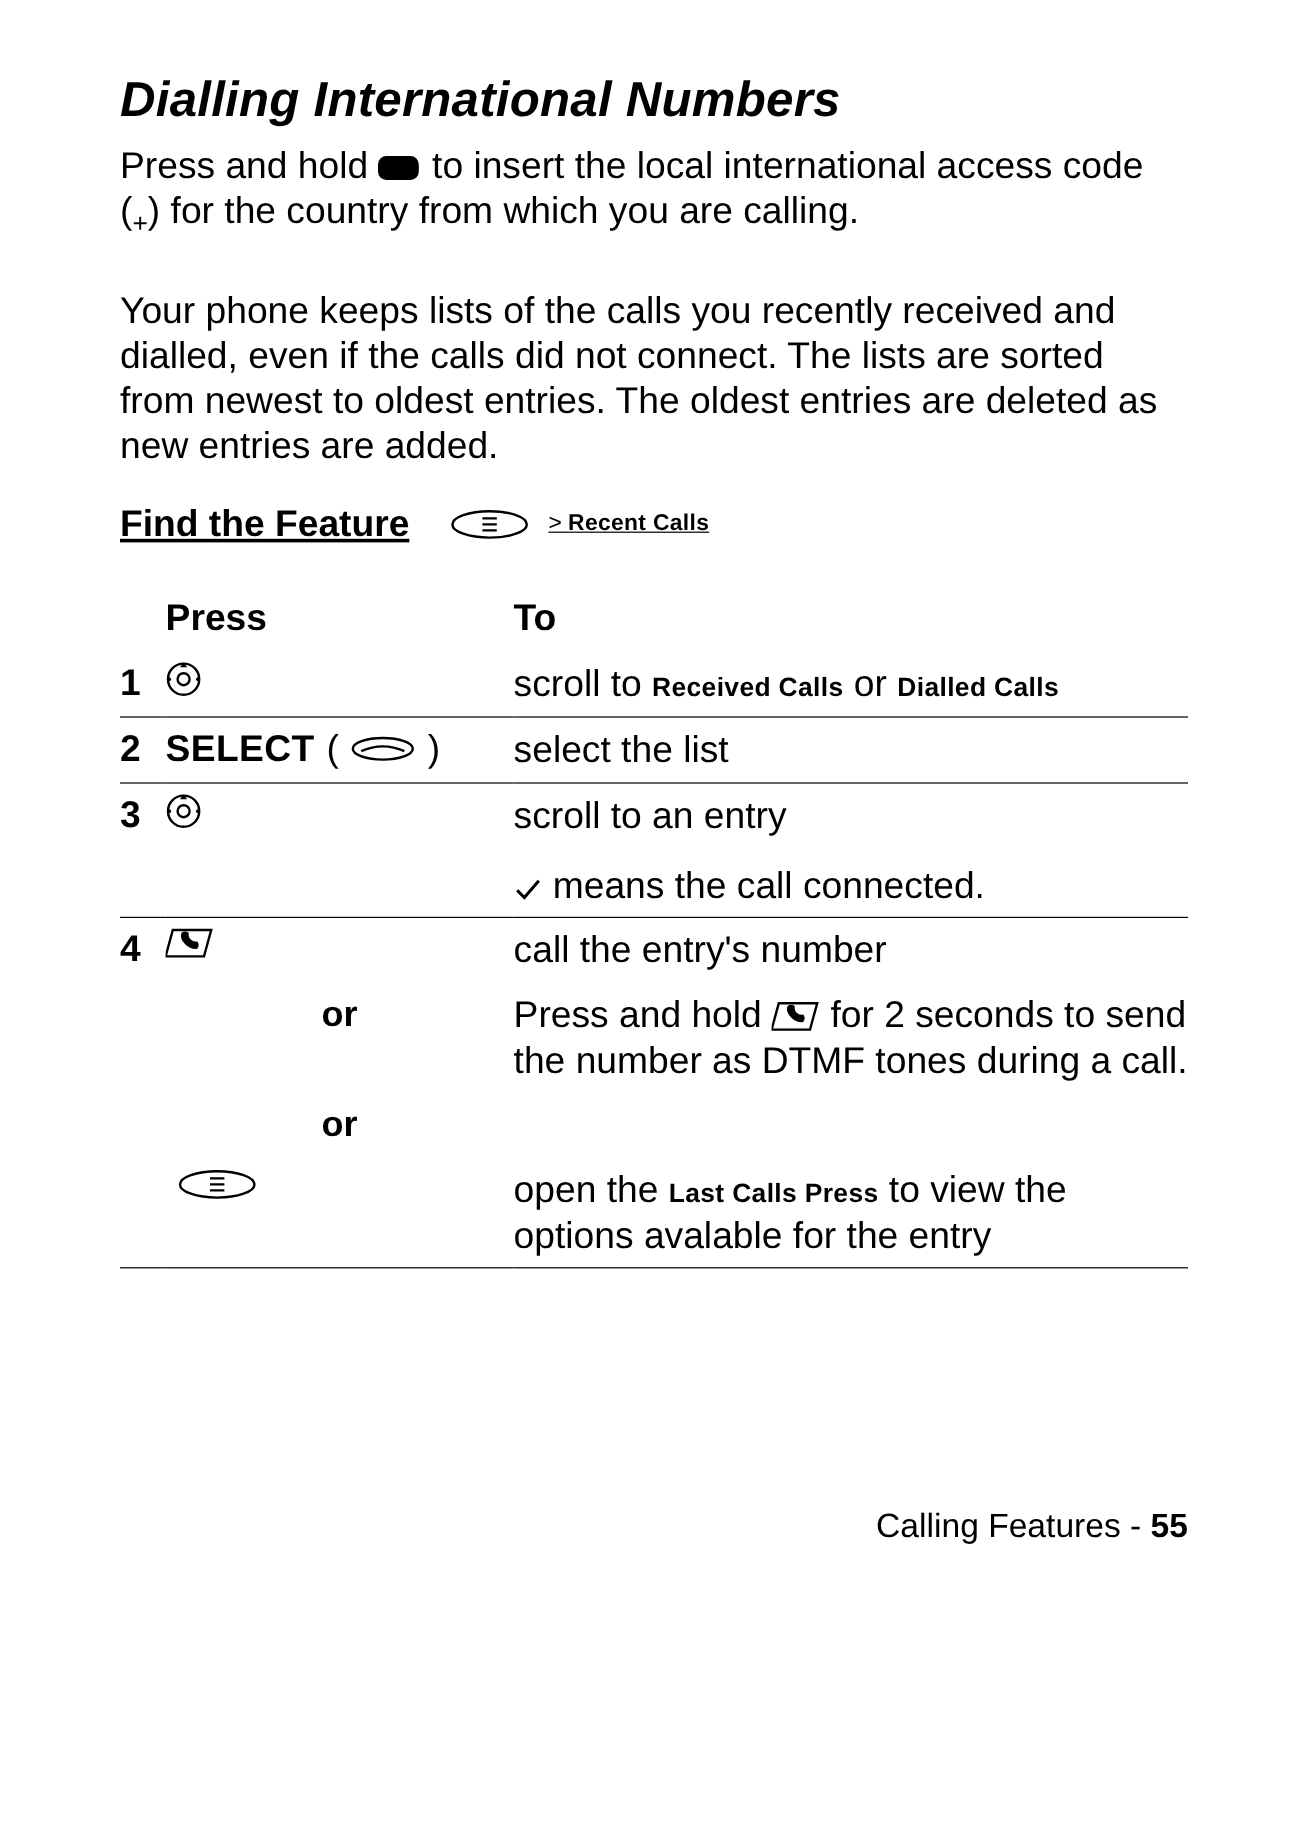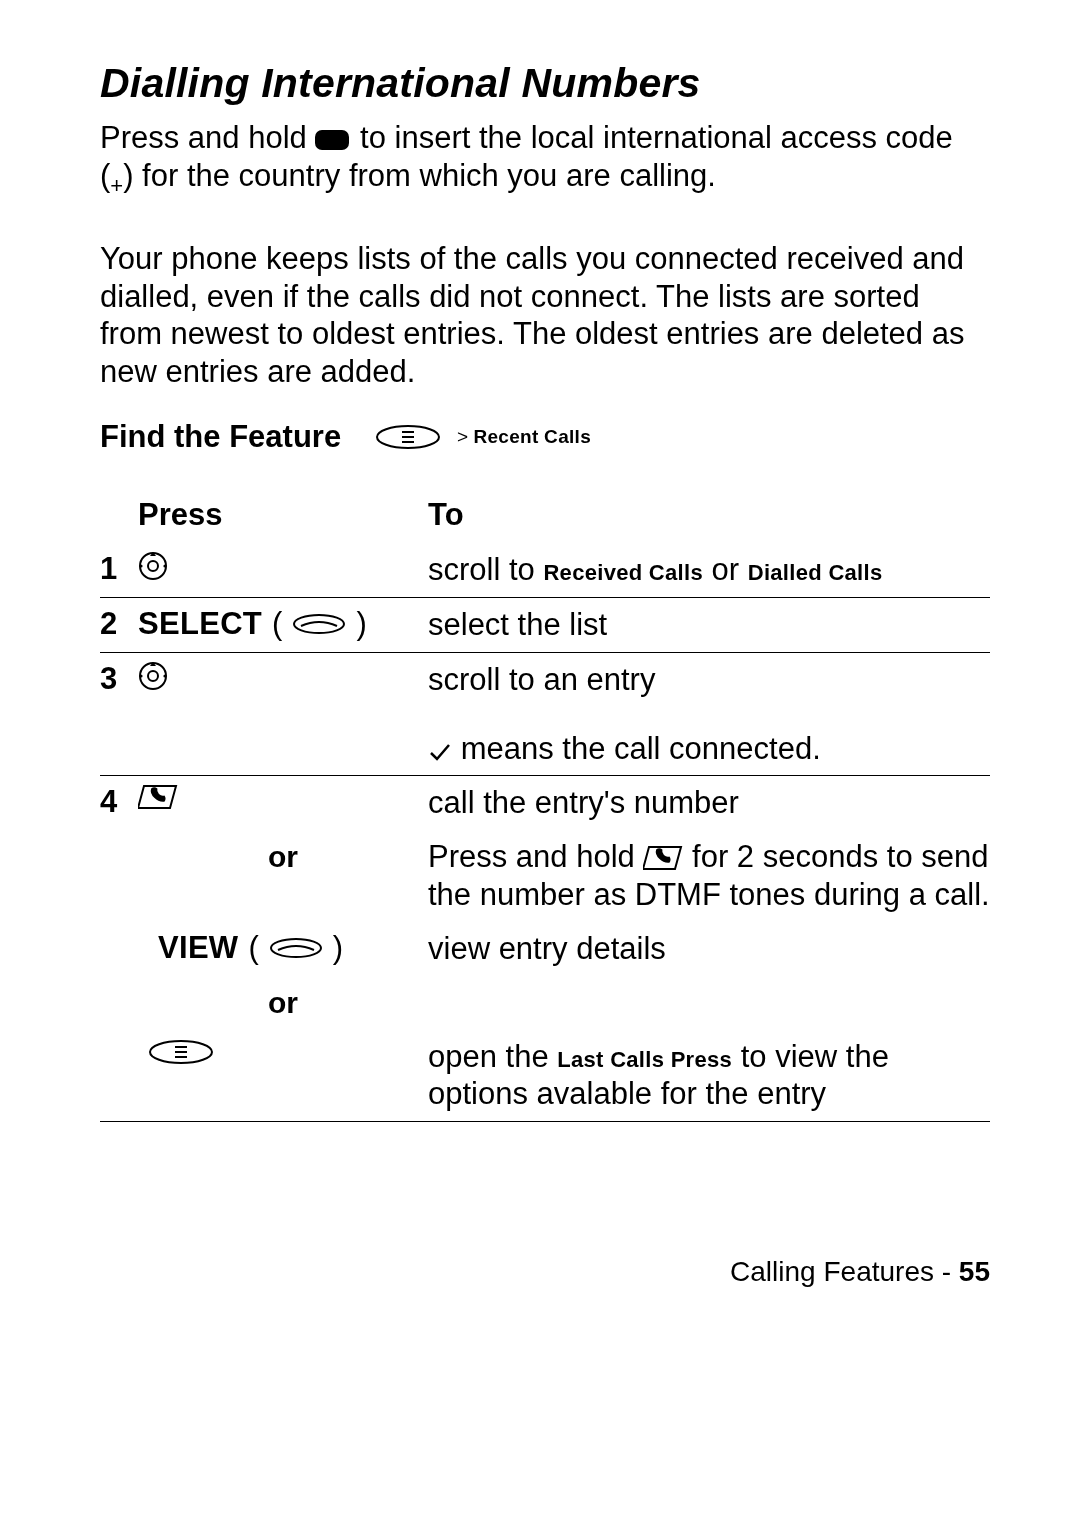--- a/index.html
+++ b/index.html
@@ -34,20 +34,21 @@
   .inline-icon {
     display: inline-block;
     vertical-align: -4px;
   }
   .inline-icon svg { display: block; }
   .gap-above { margin-top: 32px; }
 
   .feature-row {
     display: flex;
     margin: 18px 0 36px 0;
+    text-decoration: underline;
   }
   .feature-label {
     font-weight: 700;
     font-size: 31px;
     flex: 0 0 275px;
   }
   .feature-value {
     display: flex;
     align-items: center;
     gap: 16px;
@@ -151,21 +152,21 @@
 
   <h2 class="section-heading">Dialling International Numbers</h2>
   <p class="body-text last">
     <span>Press and hold </span>
     <span class="inline-icon"><svg width="36" height="24">
           <use href="#icon-zero-key"></use>
         </svg></span>
     <span> to insert the local international access code (</span><span style="font-size:22px;vertical-align:sub">+</span><span>) for the country from which you are calling.</span>
   </p>
 
-  <p class="body-text">Your phone keeps lists of the calls you connected received and dialled, even if the calls did not connect. The lists are sorted from newest to oldest entries. The oldest entries are deleted as new entries are added.</p>
+  <p class="body-text">Your phone keeps lists of the calls you recently received and dialled, even if the calls did not connect. The lists are sorted from newest to oldest entries. The oldest entries are deleted as new entries are added.</p>
 
   <div class="feature-row">
     <div class="feature-label">Find the Feature</div>
     <div class="feature-value">
       <span class="inline-icon">
           <svg width="66" height="28">
             <use href="#icon-menu-key"></use>
           </svg>
         </span>
       <span>
@@ -229,21 +230,21 @@
           <div class="press-cell">
             <span class="inline-icon">
                 <svg width="30" height="30">
                   <use href="#icon-nav-key"></use>
                 </svg>
               </span>
           </div>
         </td>
         <td class="to-text">
           <div>scroll to an entry</div>
-          <div style="margin-top:31px">
+          <div style="margin-top:20px">
             <span class="inline-icon"><svg width="24" height="22">
                   <use href="#icon-check"></use>
                 </svg></span>
             <span> means the call connected.</span>
           </div>
         </td>
       </tr>
       <tr class="hr-row">
           <td colspan="3"></td>
         </tr>
@@ -267,36 +268,20 @@
         <td class="or-cell">or</td>
         <td class="to-text">
           <span>Press and hold </span>
           <span class="inline-icon"><svg width="40" height="26">
                 <use href="#icon-send-key"></use>
               </svg></span>
           <span> for 2 seconds to send the number as DTMF tones during a call.</span>
         </td>
       </tr>
 
-      <tr>
-        <td></td>
-        <td class="col-press">
-          <div class="press-cell" style="padding-left:20px">
-            <span class="condensed">VIEW</span>
-            <span>(</span>
-            <span class="inline-icon">
-                <svg width="54" height="22">
-                  <use href="#icon-soft-key"></use>
-                </svg>
-              </span>
-            <span>)</span>
-          </div>
-        </td>
-        <td class="to-text">view entry details</td>
-      </tr>
 
       <tr>
         <td></td>
         <td class="or-cell">or</td>
         <td></td>
       </tr>
 
       <tr>
         <td></td>
         <td class="col-press">

